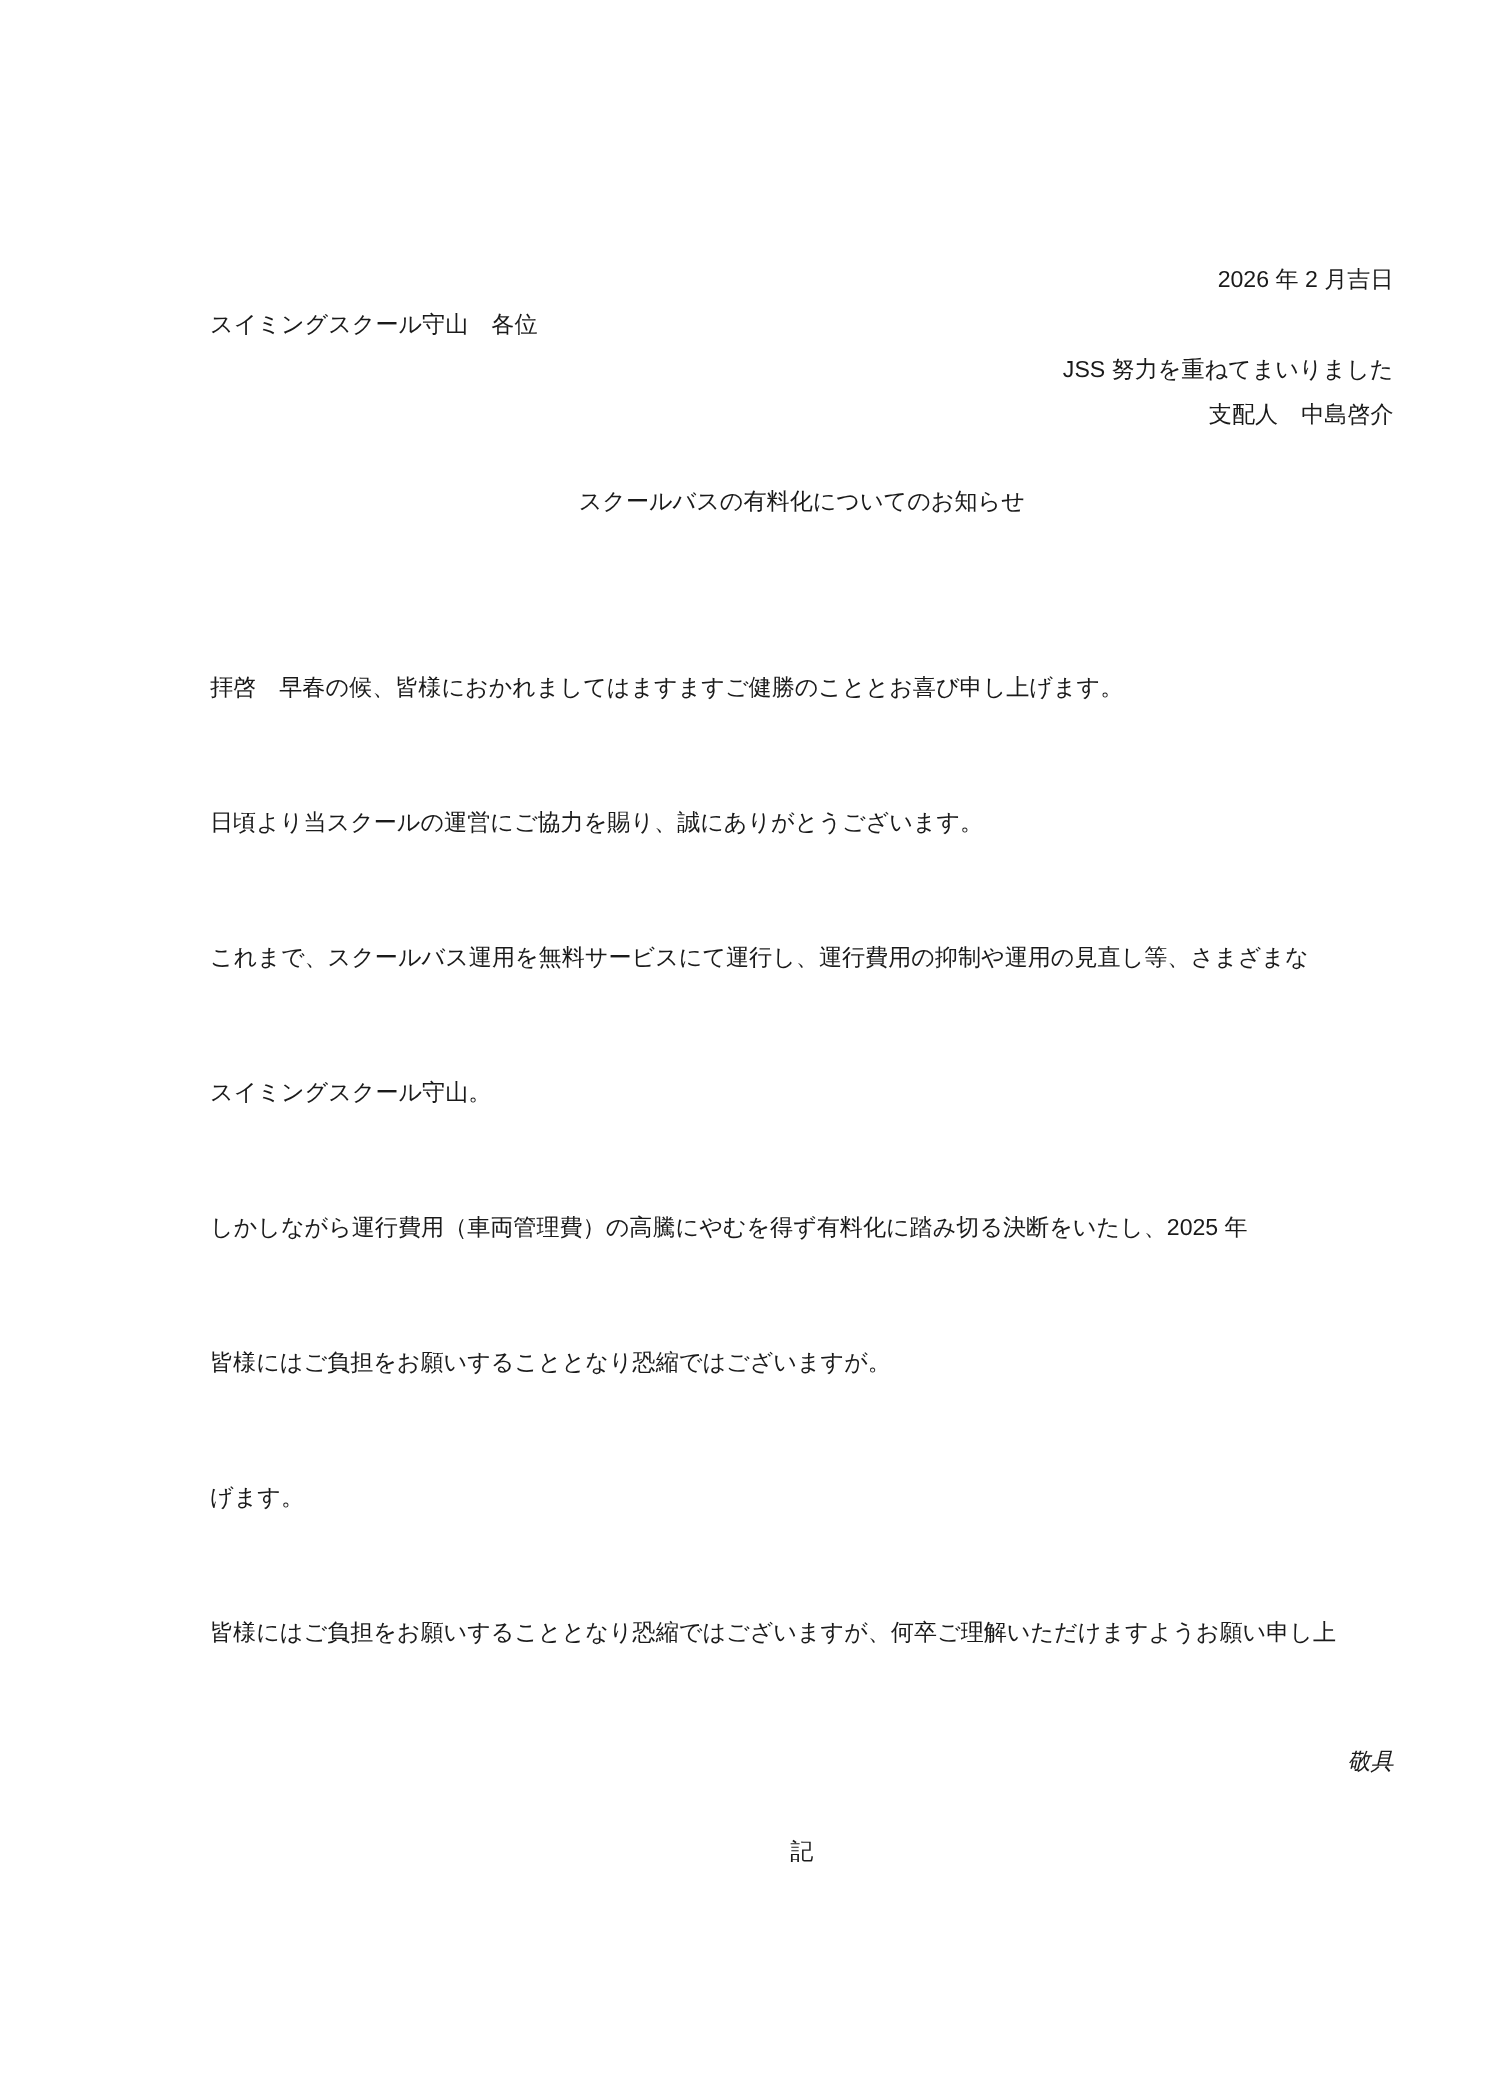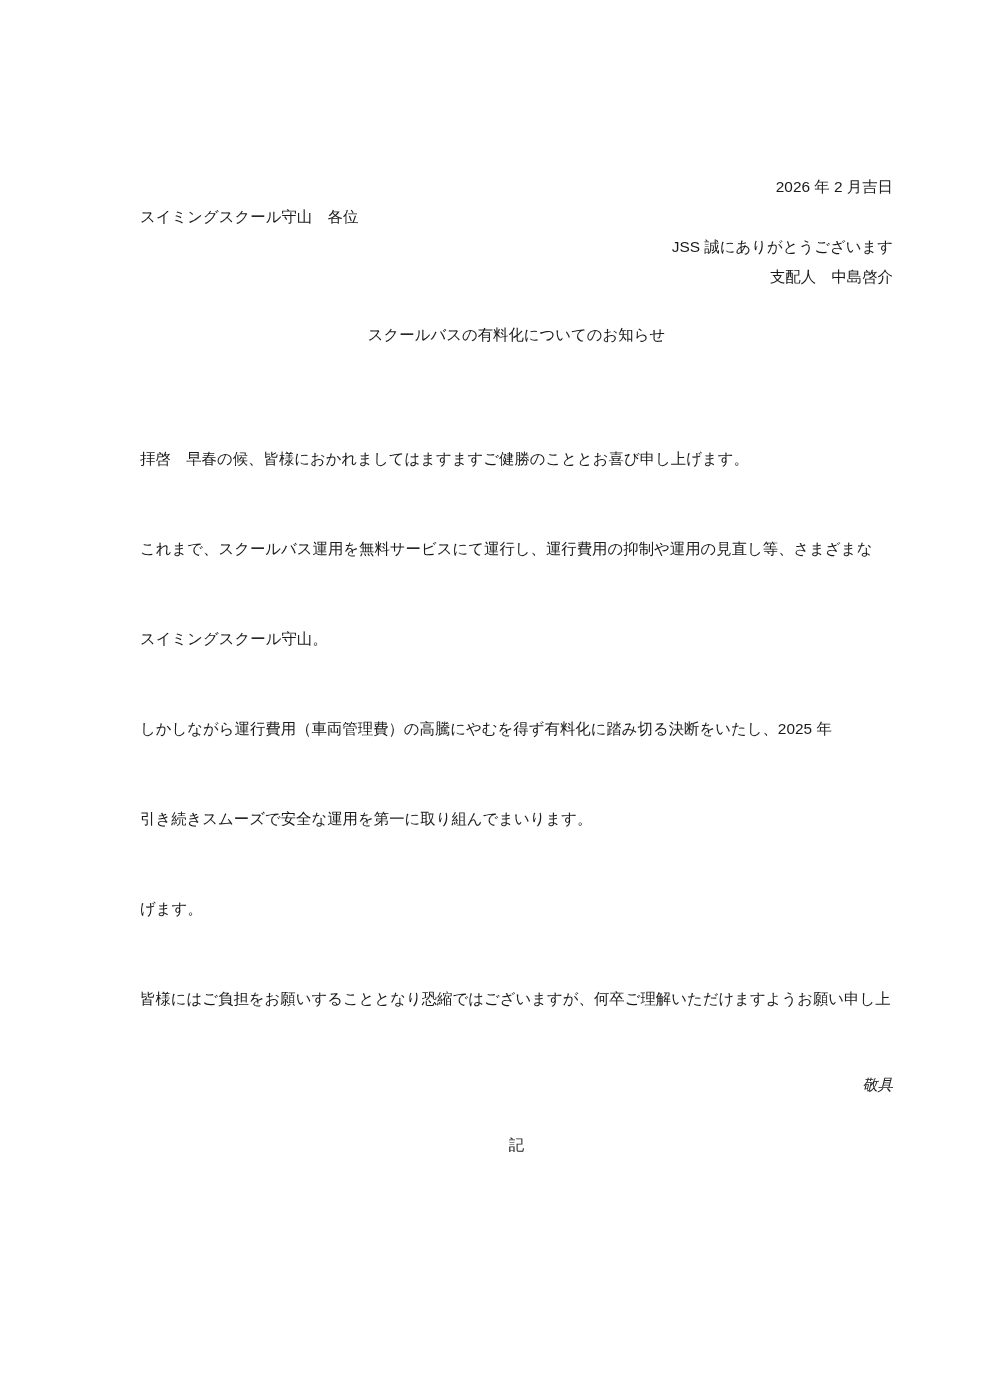--- a/index.html
+++ b/index.html
@@ -1,21 +1,21 @@
 <!DOCTYPE html>
 <html><head>
 <meta charset="utf-8">
 <style>
   html,body{margin:0;padding:0;background:#ffffff;}
   .page{
     position:relative;
     width:990px;height:1400px;
     box-sizing:border-box;
     background:#ffffff;
-    padding:172px 97px 0 140px;
+    padding:172px 61px 0 140px;
     font-family:"Liberation Sans","DejaVu Sans",sans-serif;
     font-size:15.4px;
     line-height:30px;
     color:#1a1a1a;
     overflow:hidden;
   }
   .page div{white-space:pre;}
   .right{text-align:right;}
   .center{text-align:center;}
   .title{margin-top:28px;font-family:Liberation Serif, serif;}
@@ -24,31 +24,32 @@
   .record{margin-top:30px;}
   .details{margin-top:28px;}
 </style>
 </head>
 <body>
 
 <div class="page">
 
   <div class="right">2026 年 2 月吉日</div>
   <div>スイミングスクール守山　各位</div>
-  <div class="right">JSS 誠にありがとうございます</div>
+  <div class="right">JSS 努力を重ねてまいりました</div>
   <div class="right">支配人　中島啓介</div>
 
   <div class="center title">スクールバスの有料化についてのお知らせ</div>
 
   <div class="body-par">
     <div>拝啓　早春の候、皆様におかれましてはますますご健勝のこととお喜び申し上げます。</div>
+    <div>日頃より当スクールの運営にご協力を賜り、誠にありがとうございます。</div>
     <div>これまで、スクールバス運用を無料サービスにて運行し、運行費用の抑制や運用の見直し等、さまざまな</div>
     <div>スイミングスクール守山。</div>
     <div>しかしながら運行費用（車両管理費）の高騰にやむを得ず有料化に踏み切る決断をいたし、2025 年</div>
-    <div>引き続きスムーズで安全な運用を第一に取り組んでまいります。</div>
+    <div>皆様にはご負担をお願いすることとなり恐縮ではございますが。</div>
     <div>げます。</div>
     <div>皆様にはご負担をお願いすることとなり恐縮ではございますが、何卒ご理解いただけますようお願い申し上</div>
   </div>
 
   <div class="right closing">敬具</div>
 
   <div class="center record">記</div>
 
   <div class="details">
     

